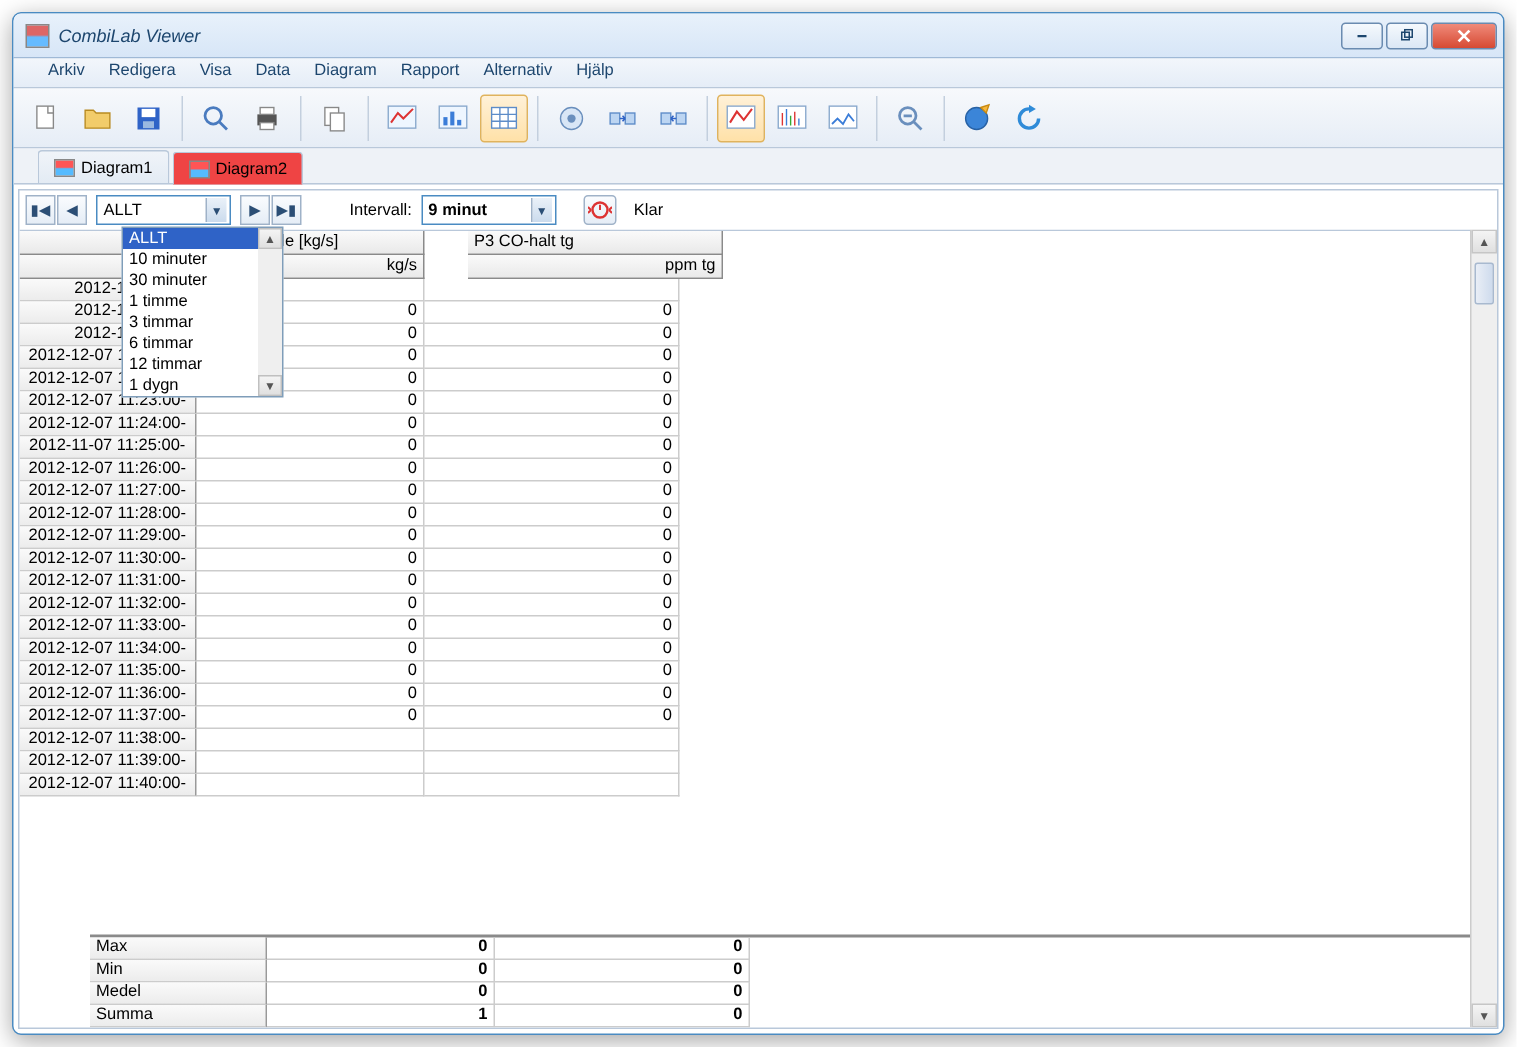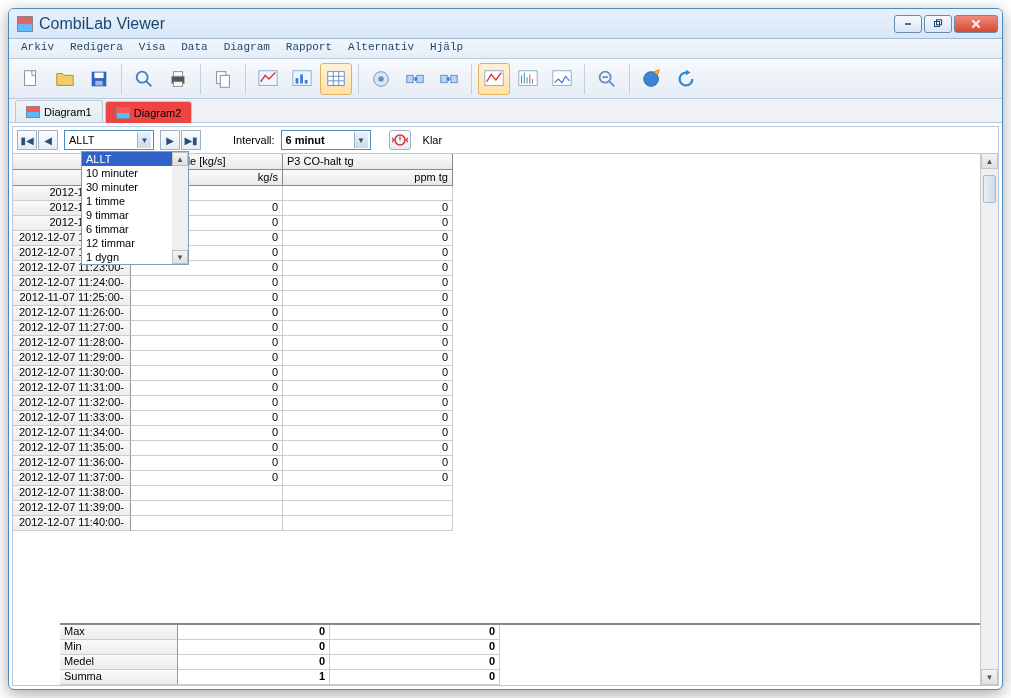--- a/index.html
+++ b/index.html
@@ -30,40 +30,39 @@
   align-items: center;
   padding: 0 4px 0 8px;
   border-bottom: 1px solid #9fb9d6;
 }
 .titlebar .app-icon {
   width: 16px; height: 16px;
   background: linear-gradient(#d66, #d66 45%, #6bf 55%);
   margin-right: 6px;
   border: 1px solid #888;
 }
-.titlebar .title { color: #1d466e; font-size: 16px; }
+.titlebar .title { color: #1d466e; font-size: 12px; font-style: italic; }
 .win-controls { margin-left: auto; display: flex; gap: 2px; }
 .win-btn {
   width: 28px; height: 18px;
   border: 1px solid #6a8bb0;
   border-radius: 3px;
   background: linear-gradient(#f5f9fd,#dbe7f5);
   display:flex; align-items:center; justify-content:center;
   font-size: 10px;
 }
 .win-btn.close { background: linear-gradient(#f08a7a,#d64a33); color:#fff; width: 44px; }
 .win-btn.restore { width:28px; }
 .win-btn.min svg, .win-btn.restore svg { width:10px; height:10px;}
 .menubar {
   height: 20px;
   background: linear-gradient(#f2f6fb,#e5edf7);
   display:flex;
-  padding: 0 4px;
+  padding: 0 15px;
   border-bottom: 1px solid #b9c8da;
-  font-family: Liberation Mono, monospace;
 }
 .menu-item {
   padding: 2px 8px;
   color: #1d466e;
   cursor: default;
 }
 .toolbar {
   height: 40px;
   background: linear-gradient(#f7f9fc,#e6edf6);
   border-bottom: 1px solid #b9c8da;
@@ -78,21 +77,21 @@
   border:1px solid transparent;
   border-radius:3px;
 }
 .tool-btn.active { background: linear-gradient(#fff1d8,#ffe1a8); border-color:#e0b35d; }
 .tool-btn svg { width:22px; height:22px; }
 
 .tabstrip {
   height: 24px;
   display:flex;
   align-items:flex-end;
-  padding: 0 6px;
+  padding: 0 16px;
   background:#eef2f7;
   border-bottom:1px solid #b9c8da;
 }
 .tab {
   display:flex; align-items:center;
   gap:4px;
   height: 22px;
   padding: 0 10px;
   border:1px solid #b9c8da;
   border-bottom:none;
@@ -212,21 +211,21 @@
   background:linear-gradient(#fafafa,#e9e9e9);
   padding:1px 4px;
   height:16px;
   font-size:11px;
   overflow:hidden;
   white-space:nowrap;
 }
 .hdr-row2 .hdr-cell { text-align:right; }
 .time-col { width:118px; }
 .col1 { width:152px; }
-.col2 { width:170px; }
+.col2 { width:170px;margin-left:29px; }
 .grid-body { flex:1; overflow:hidden; }
 .grid-row { display:flex; height:15px; }
 .grid-row .time-cell {
   width:118px;
   border-right:1px solid #999;
   border-bottom:1px solid #ccc;
   background:linear-gradient(#fafafa,#ececec);
   padding:0 2px;
   font-size:11px;
   text-align:center;
@@ -480,41 +479,41 @@
         <span class="dd-text">ALLT</span>
         <span class="dd-arrow">▼</span>
       </div>
       <div class="nav-group">
         <div class="nav-btn">▶</div>
         <div class="nav-btn">▶▮</div>
       </div>
       <div style="width:20px"></div>
       <span class="interval-label">Intervall:</span>
       <div class="dropdown-field" style="width:90px">
-        <span class="dd-text" style="font-weight:bold">6 minut</span>
+        <span class="dd-text" style="font-weight:bold">9 minut</span>
         <span class="dd-arrow">▼</span>
       </div>
       <div style="width:6px"></div>
       <div class="red-btn">
         <svg width="16" height="14" viewBox="0 0 16 14">
             <circle cx="8" cy="7" r="5" fill="none" stroke="#d33" stroke-width="1.6"></circle>
             <line x1="8" y1="7" x2="8" y2="3.5" stroke="#d33" stroke-width="1.3"></line>
             <path d="M2 7 L0 5 M2 7 L0 9" stroke="#d33" stroke-width="1.3"></path>
             <path d="M14 7 L16 5 M14 7 L16 9" stroke="#d33" stroke-width="1.3"></path>
           </svg>
       </div>
       <span class="status-text">Klar</span>
 
       <div class="dd-list">
         <div class="dd-list-inner" id="ddlist">
             <div class="dd-item selected">ALLT</div>
             <div class="dd-item">10 minuter</div>
             <div class="dd-item">30 minuter</div>
             <div class="dd-item">1 timme</div>
-            <div class="dd-item">9 timmar</div>
+            <div class="dd-item">3 timmar</div>
             <div class="dd-item">6 timmar</div>
             <div class="dd-item">12 timmar</div>
             <div class="dd-item">1 dygn</div>
           </div>
         <div class="dd-scrollbar">
           <div class="dd-scroll-up">▲</div>
           <div class="dd-scroll-down">▼</div>
         </div>
       </div>
     </div>

